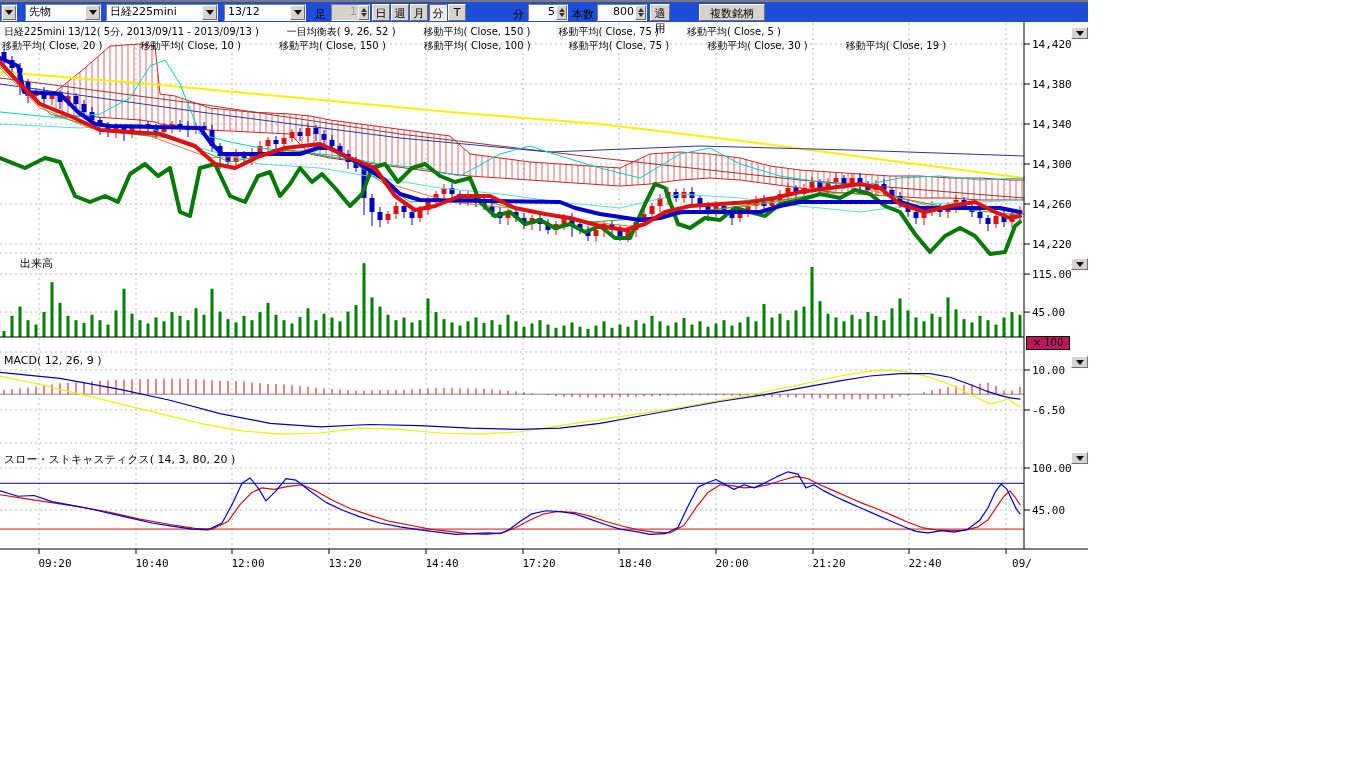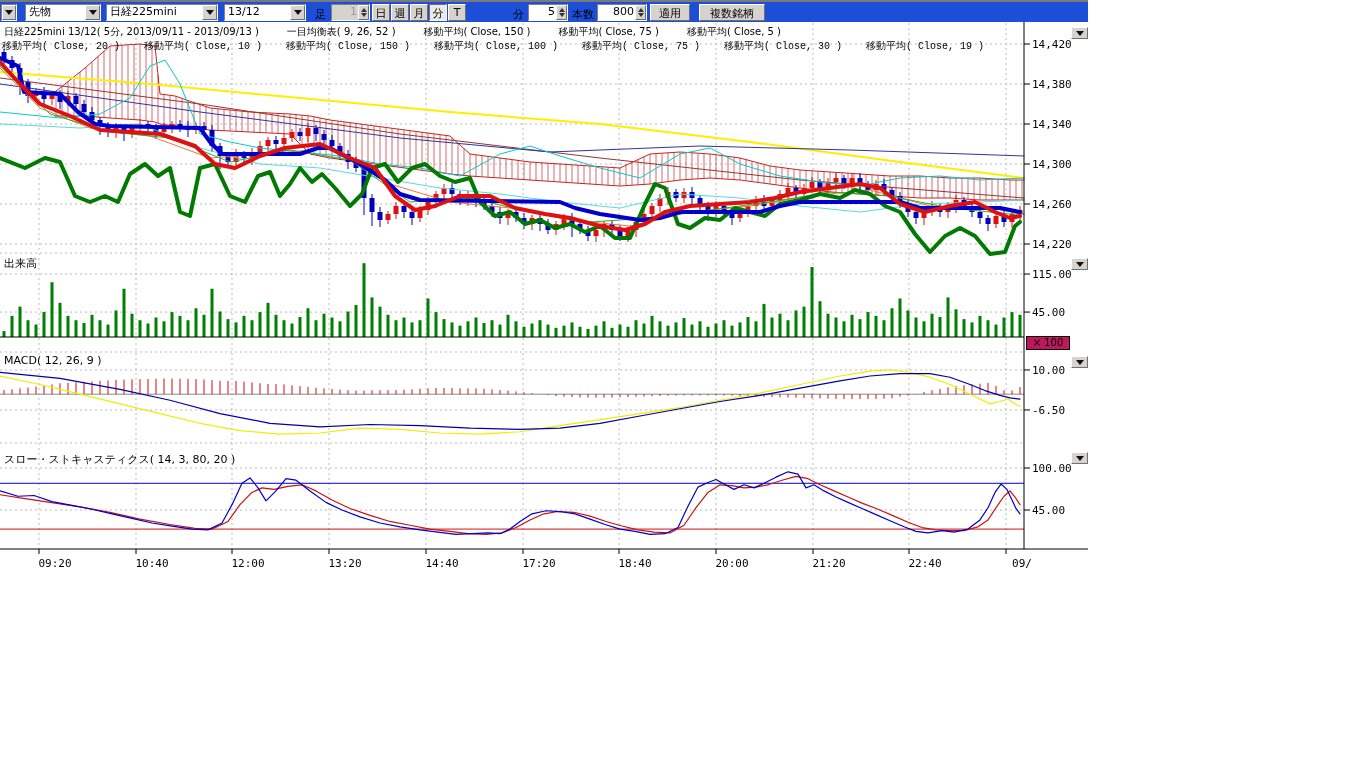--- a/index.html
+++ b/index.html
@@ -30,21 +30,21 @@
   .sbtn::before{content:"";position:absolute;left:2px;top:2px;width:0;height:0;
         border-left:3px solid transparent;border-right:3px solid transparent;border-bottom:4px solid #333;}
   .sbtn::after{content:"";position:absolute;left:2px;bottom:2px;width:0;height:0;
         border-left:3px solid transparent;border-right:3px solid transparent;border-top:4px solid #333;}
 
   
   .legend-row{position:absolute;display:flex;font-size:10px;color:#000;white-space:nowrap;
               pointer-events:none;z-index:3;}
   .legend-row span{display:inline-block;}
   #legend1{left:4px;top:25px;gap:28px;}
-  #legend2{left:2px;top:39px;gap:24px;font-family:Liberation Mono, monospace;}
+  #legend2{left:2px;top:39px;gap:38px;}
   .panel-label{position:absolute;font-size:11px;color:#000;z-index:3;pointer-events:none;}
   .mult-box{position:absolute;left:1026px;top:336px;width:42px;height:12px;border:1px solid #000;
             background:#be185d;font-size:10px;line-height:12px;text-align:center;z-index:3;}
   .panel-dd{position:absolute;left:1071px;width:17px;height:12px;background:#d6d3ce;border:1px solid;
             border-color:#fff #707070 #707070 #fff;display:flex;align-items:center;justify-content:center;
             box-sizing:border-box;z-index:3;}
   .panel-dd .arrow-down{border-left:4px solid transparent;border-right:4px solid transparent;
             border-top:5px solid #111;}
   svg{position:absolute;left:0;top:0;z-index:1;}
   text{font-family:"DejaVu Sans Mono",monospace;font-size:11px;fill:#000;}
@@ -94,21 +94,21 @@
     <span class="tb-label" style="left:513px;">分</span>
     <div class="spin" style="left:528px;width:40px;">
       <span class="num">5</span>
       <span class="sbtn"></span>
     </div>
     <span class="tb-label" style="left:572px;">本数</span>
     <div class="spin" style="left:597px;width:50px;">
       <span class="num">800</span>
       <span class="sbtn"></span>
     </div>
-    <div class="tb-btn" style="left:650px;width:40px;font-family:Liberation Serif, serif;">適用</div>
+    <div class="tb-btn" style="left:650px;width:20px;font-family:Liberation Serif, serif;">適用</div>
     <div class="tb-btn" style="left:699px;width:66px;">複数銘柄</div>
   </div>
 
   <svg id="chart" width="1088" height="580" viewBox="0 0 1088 580">
     <g id="grid-layer">
         <line x1="39" y1="23" x2="39" y2="549" stroke="#bbb" stroke-width="1" stroke-dasharray="2,3"></line>
         <line x1="136" y1="23" x2="136" y2="549" stroke="#bbb" stroke-width="1" stroke-dasharray="2,3"></line>
         <line x1="232" y1="23" x2="232" y2="549" stroke="#bbb" stroke-width="1" stroke-dasharray="2,3"></line>
         <line x1="329" y1="23" x2="329" y2="549" stroke="#bbb" stroke-width="1" stroke-dasharray="2,3"></line>
         <line x1="426" y1="23" x2="426" y2="549" stroke="#bbb" stroke-width="1" stroke-dasharray="2,3"></line>
@@ -902,21 +902,21 @@
   <div class="legend-row" id="legend2">
     <span>移動平均( Close, 20 )</span>
     <span>移動平均( Close, 10 )</span>
     <span>移動平均( Close, 150 )</span>
     <span>移動平均( Close, 100 )</span>
     <span>移動平均( Close, 75 )</span>
     <span>移動平均( Close, 30 )</span>
     <span>移動平均( Close, 19 )</span>
   </div>
 
-  <div class="panel-label" style="left:4px;top:256px;">出来高</div>
+  <div class="panel-label" style="left:20px;top:256px;">出来高</div>
   <div class="panel-label" style="left:4px;top:354px;">MACD( 12, 26, 9 )</div>
   <div class="panel-label" style="left:4px;top:452px;">スロー・ストキャスティクス( 14, 3, 80, 20 )</div>
   <div class="mult-box">× 100</div>
 
   <div class="panel-dd" style="top:27px;">
       <span class="arrow-down"></span>
     </div>
   <div class="panel-dd" style="top:258px;">
       <span class="arrow-down"></span>
     </div>

